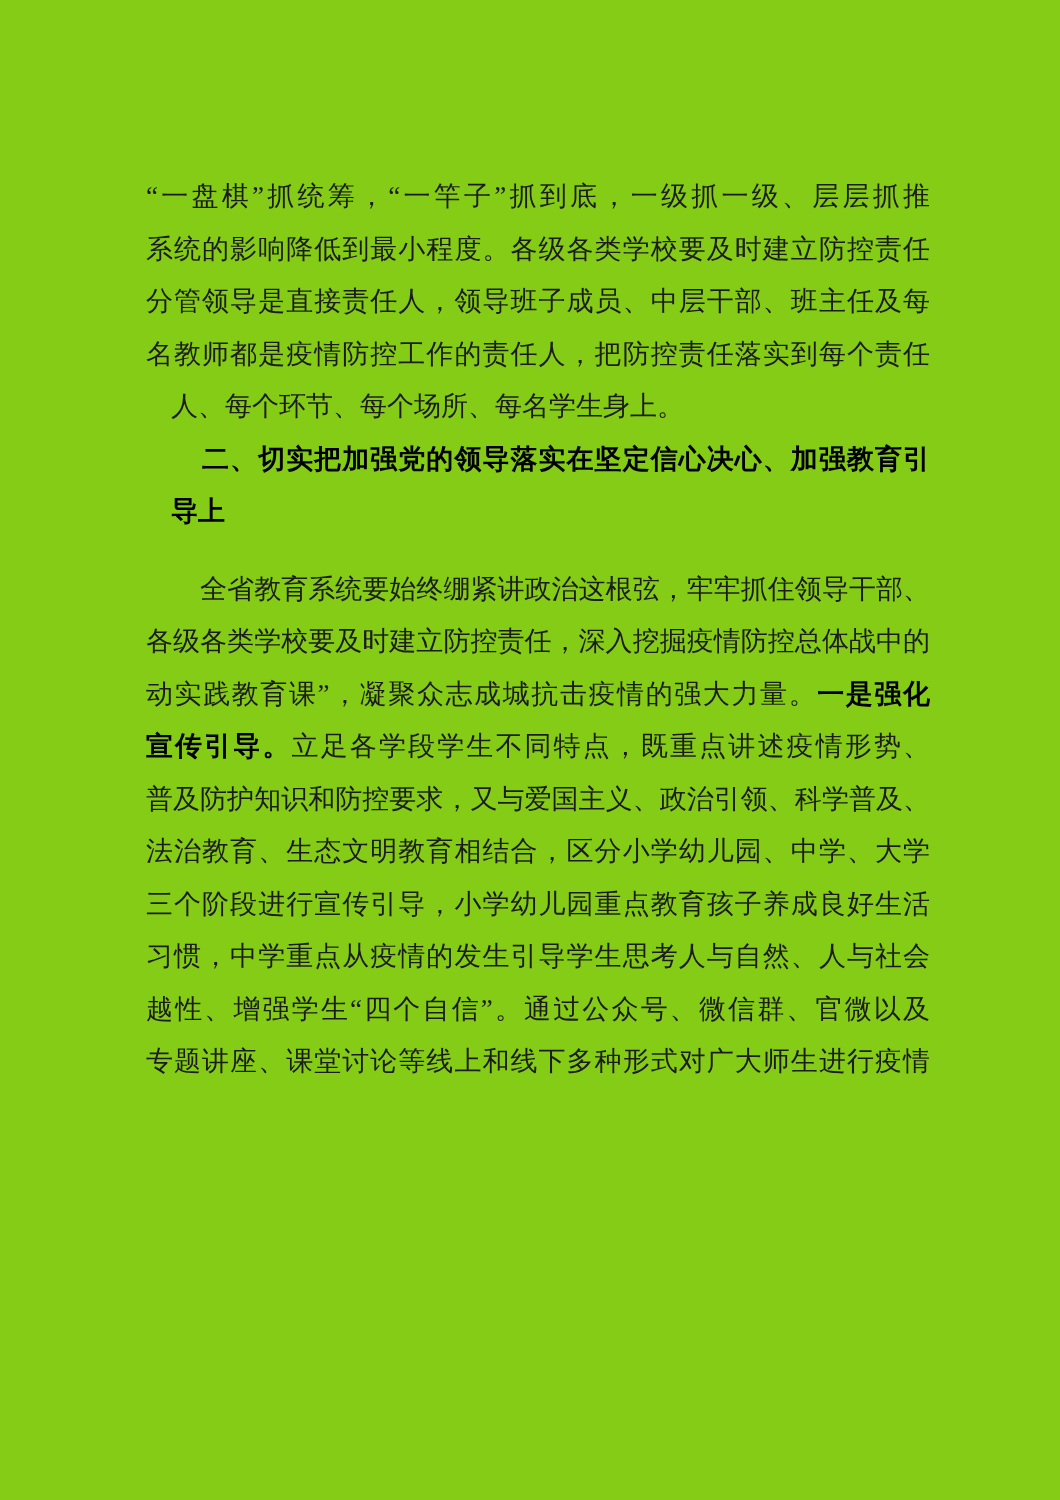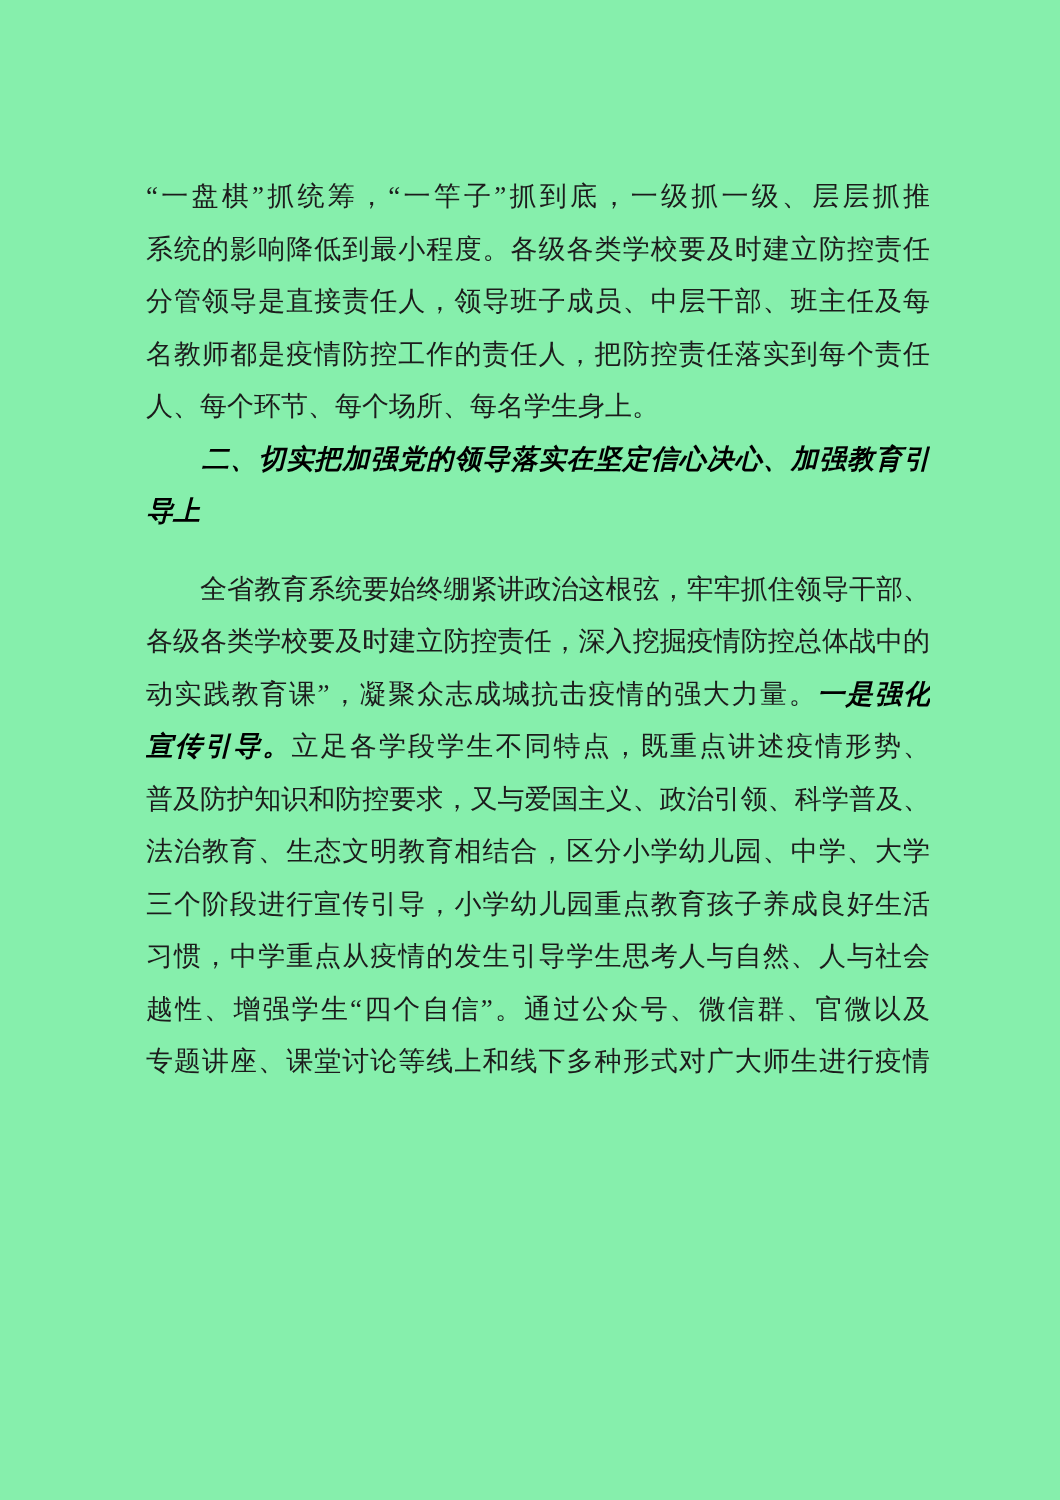--- a/index.html
+++ b/index.html
@@ -4,55 +4,54 @@
 <style>
   html, body {
     margin: 0;
     padding: 0;
     background: #ffffff;
   }
   .page {
     position: relative;
     width: 1060px;
     height: 1500px;
-    background: #86efac;
+    background: #84cc16;
     overflow: hidden;
   }
   .doc {
     position: absolute;
     top: 170px;
     left: 146px;
     width: 784px;
   }
   .block { margin: 0; }
   .block-heading { margin-bottom: 25px; }
   .line {
     height: 52.5px;
     line-height: 52.5px;
     font-size: 27px;
     white-space: pre-wrap;
     text-align: justify;
     overflow: hidden;
   }
   .line.just { text-align-last: justify; }
-  .line.nojust { text-align-last: left; }
+  .line.nojust { text-align-last: left; margin-left: 25px; }
   .body-line {
     font-family: "Liberation Serif", "DejaVu Serif", serif;
     color: #1c1c1c;
     font-weight: 400;
   }
   .heading-line {
     font-family: "Liberation Sans", "DejaVu Sans", sans-serif;
     color: #000000;
     font-weight: 700;
   }
   .seg-bold {
     font-weight: 700;
     color: #000000;
-    font-style: italic;
   }
 </style>
 </head>
 <body>
 
 <div class="page">
   <div class="doc">
       <div class="block block-body">
         <div class="line body-line just"><span>“一盘棋”抓统筹，“一竿子”抓到底，一级抓一级、层层抓推</span></div>
         <div class="line body-line just"><span>系统的影响降低到最小程度。各级各类学校要及时建立防控责任</span></div>

